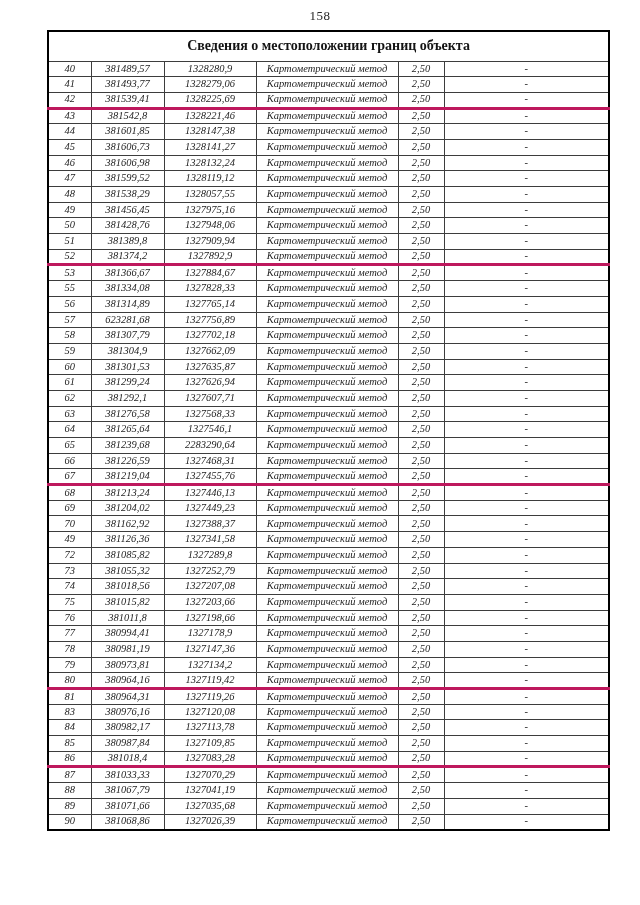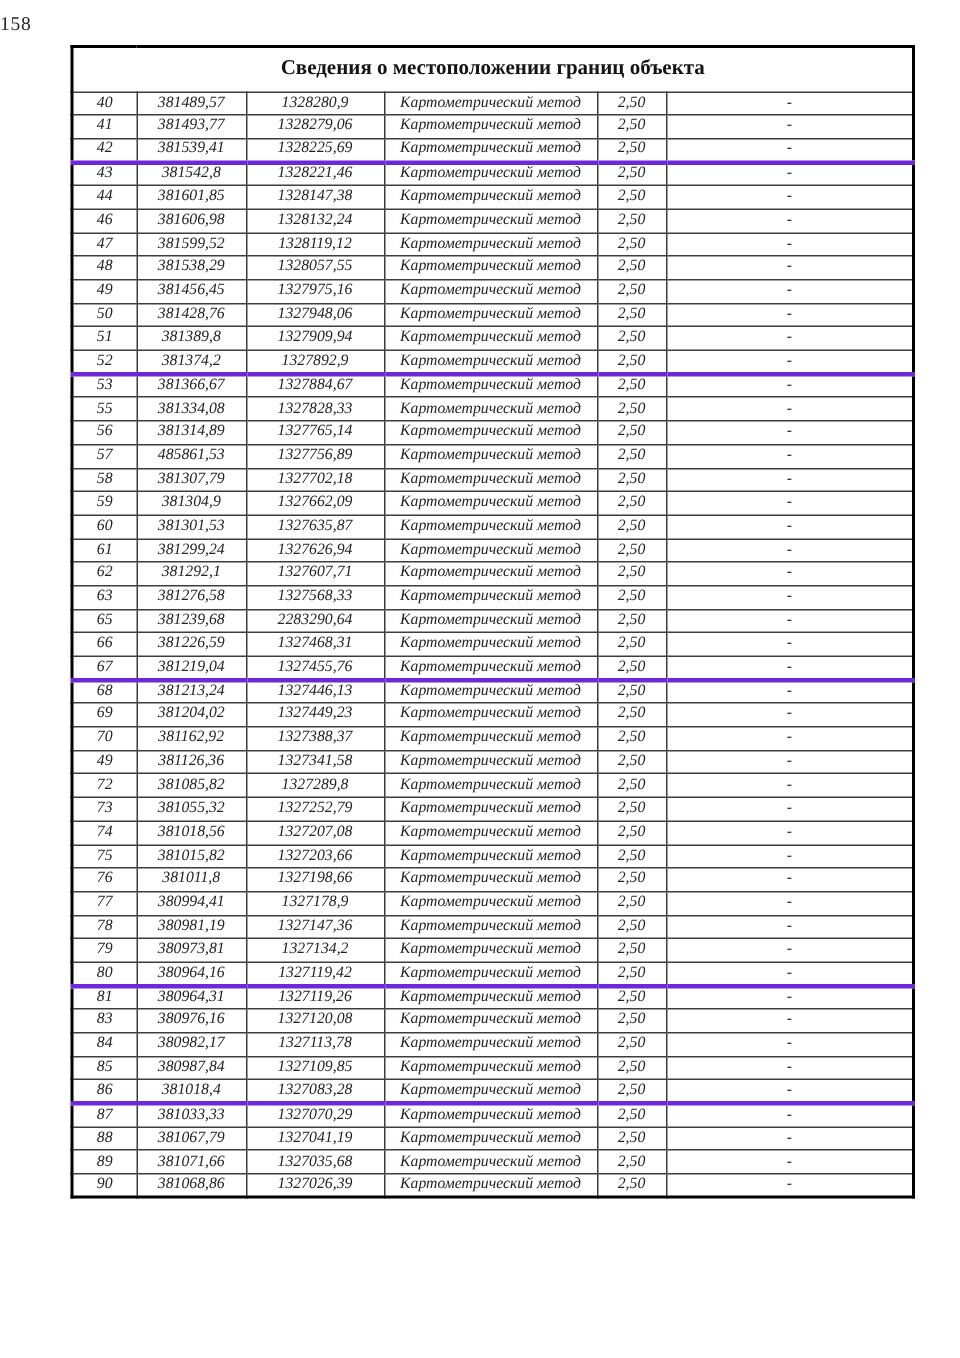--- a/index.html
+++ b/index.html
@@ -12,21 +12,21 @@
   }
   .page {
     position: relative;
     width: 640px; height: 905px;
     background: #ffffff;
     overflow: hidden;
   }
   .page-number {
     position: absolute;
     top: 8px; left: 0; width: 640px;
-    text-align: left;
+    text-align: center;
     font-size: 13px;
     letter-spacing: 0.5px;
     color: #262626;
   }
   table.doc-table {
     position: absolute;
     top: 30px; left: 47px;
     width: 561px;
     border-collapse: collapse;
     table-layout: fixed;
@@ -49,21 +49,21 @@
     font-family: Liberation Serif, serif;
   }
   tbody.data-rows td {
     height: 15.7px;
     font-size: 10.5px;
     font-style: italic;
     line-height: 1;
     color: #242424;
   }
   tbody.data-rows tr.gray-sep td {
-    border-bottom: 3px solid #6d28d9;
+    border-bottom: 3px solid #be185d;
   }
 </style>
 </head>
 <body>
 
 <div class="page">
   <div class="page-number">158</div>
 
   <table class="doc-table">
     <colgroup>
@@ -114,20 +114,28 @@
         </tr>
         <tr>
           <td>44</td>
           <td>381601,85</td>
           <td>1328147,38</td>
           <td>Картометрический метод</td>
           <td>2,50</td>
           <td>-</td>
         </tr>
         <tr>
+          <td>45</td>
+          <td>381606,73</td>
+          <td>1328141,27</td>
+          <td>Картометрический метод</td>
+          <td>2,50</td>
+          <td>-</td>
+        </tr>
+        <tr>
           <td>46</td>
           <td>381606,98</td>
           <td>1328132,24</td>
           <td>Картометрический метод</td>
           <td>2,50</td>
           <td>-</td>
         </tr>
         <tr>
           <td>47</td>
           <td>381599,52</td>
@@ -195,21 +203,21 @@
         <tr>
           <td>56</td>
           <td>381314,89</td>
           <td>1327765,14</td>
           <td>Картометрический метод</td>
           <td>2,50</td>
           <td>-</td>
         </tr>
         <tr>
           <td>57</td>
-          <td>485861,53</td>
+          <td>623281,68</td>
           <td>1327756,89</td>
           <td>Картометрический метод</td>
           <td>2,50</td>
           <td>-</td>
         </tr>
         <tr>
           <td>58</td>
           <td>381307,79</td>
           <td>1327702,18</td>
           <td>Картометрический метод</td>
@@ -245,20 +253,28 @@
           <td>381292,1</td>
           <td>1327607,71</td>
           <td>Картометрический метод</td>
           <td>2,50</td>
           <td>-</td>
         </tr>
         <tr>
           <td>63</td>
           <td>381276,58</td>
           <td>1327568,33</td>
+          <td>Картометрический метод</td>
+          <td>2,50</td>
+          <td>-</td>
+        </tr>
+        <tr>
+          <td>64</td>
+          <td>381265,64</td>
+          <td>1327546,1</td>
           <td>Картометрический метод</td>
           <td>2,50</td>
           <td>-</td>
         </tr>
         <tr>
           <td>65</td>
           <td>381239,68</td>
           <td>2283290,64</td>
           <td>Картометрический метод</td>
           <td>2,50</td>

